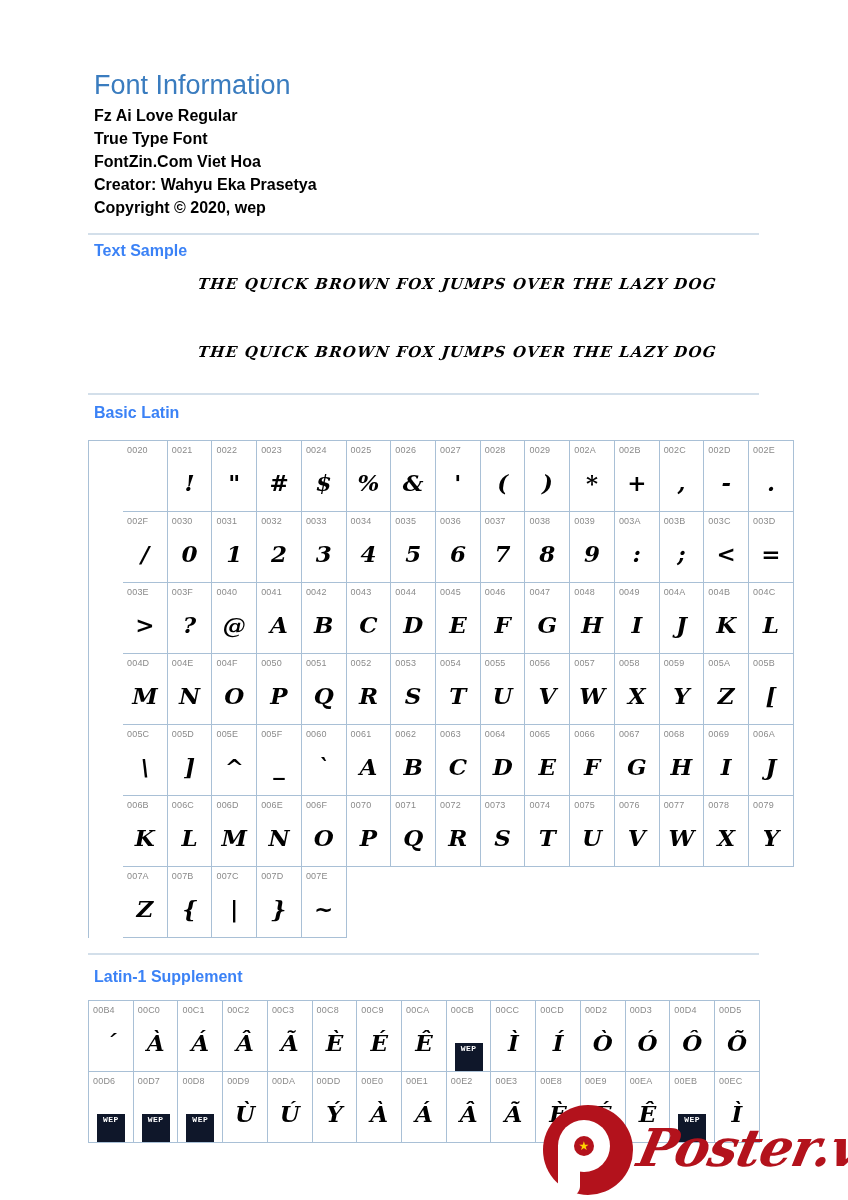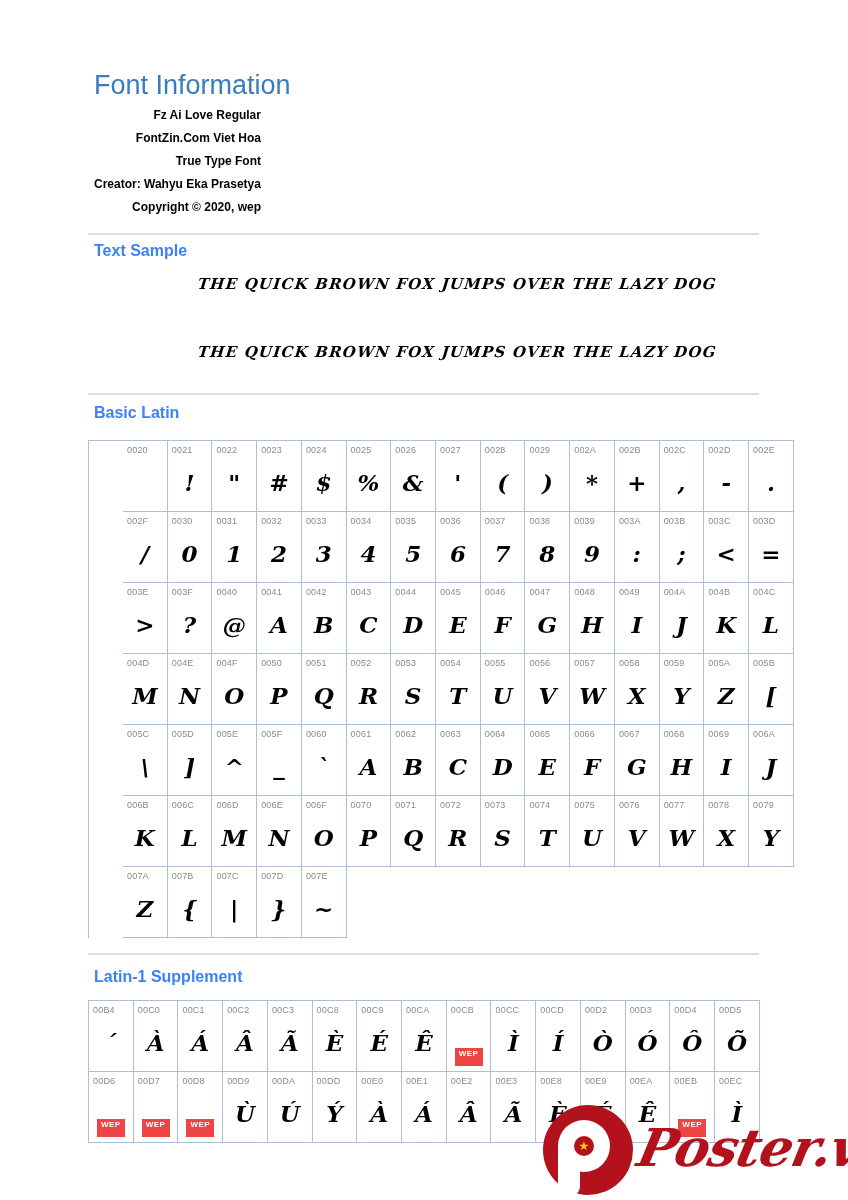--- a/index.html
+++ b/index.html
@@ -8,21 +8,21 @@
     font-family: "Liberation Sans", sans-serif; color: #000;
   }
   .page { position: absolute; left: 88px; top: 0; width: 671px; }
   .title {
     position: absolute; left: 6px; top: 70px;
     font-size: 27px; font-weight: normal; color: #3a7cbf; letter-spacing: 0px;
     white-space: nowrap;
   }
   .info { position: absolute; left: 6px; top: 104px; }
   .info div {
-    font-size: 12px; font-weight: bold; line-height: 23px; white-space: nowrap; text-align: right;
+    font-size: 16px; font-weight: bold; line-height: 23px; white-space: nowrap;
   }
   .divider {
     position: absolute; left: 0; width: 671px; height: 0;
     border-top: 2px solid #d3dfea;
   }
   .section-head {
     position: absolute; left: 6px; font-size: 16px; font-weight: bold;
     color: #3b82f6; white-space: nowrap;
   }
   .sample {
@@ -48,22 +48,22 @@
   }
   .cell .glyph {
     position: absolute; left: 0; right: 0; top: 26px; text-align: center;
     font-family: "DejaVu Serif", serif; font-weight: bold; font-style: italic;
     font-size: 23px; line-height: 32px; color: #000;
   }
   .cell .glyph.notdef {
     top: 38px;
   }
   .notdef-box {
-    display: inline-block; width: 28px; height: 18px; background: #ef4444;
-    color: #fff; font-family: Liberation Sans, sans-serif; font-style: normal;
+    display: inline-block; width: 28px; height: 28px; background: #0f172a;
+    color: #fff; font-family: Liberation Mono, monospace; font-style: normal;
     font-size: 8px; line-height: 11px; font-weight: bold; letter-spacing: 0.5px;
     vertical-align: middle;
   }
   
   .watermark { position: absolute; left: 543px; top: 1105px; width: 305px; height: 95px; }
   .wm-circle {
     position: absolute; left: 0; top: 0; width: 90px; height: 90px;
     border-radius: 50%; background: #b3121c;
   }
   .wm-p-bowl {
@@ -86,22 +86,22 @@
     transform: skewX(-12deg);
   }
 </style>
 </head>
 <body>
 
 <div class="page">
   <div class="title">Font Information</div>
   <div class="info">
     <div>Fz Ai Love Regular</div>
+    <div>True Type Font</div>
     <div>FontZin.Com Viet Hoa</div>
-    <div>True Type Font</div>
     <div>Creator: Wahyu Eka Prasetya</div>
     <div>Copyright © 2020, wep</div>
   </div>
 
   <div class="divider" style="top:233px;"></div>
   <div class="section-head" style="top:242px;">Text Sample</div>
   <div class="sample" style="top:275px;">THE QUICK BROWN FOX JUMPS OVER THE LAZY DOG</div>
   <div class="sample" style="top:343px;">THE QUICK BROWN FOX JUMPS OVER THE LAZY DOG</div>
 
   <div class="divider" style="top:393px;"></div>

